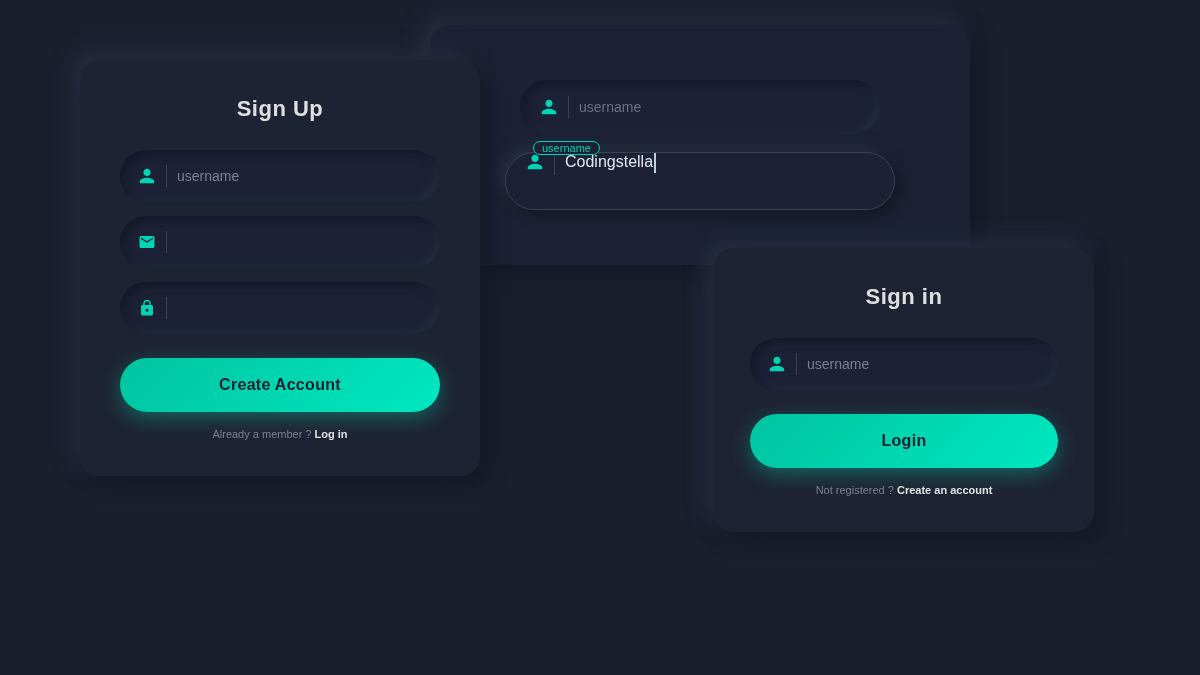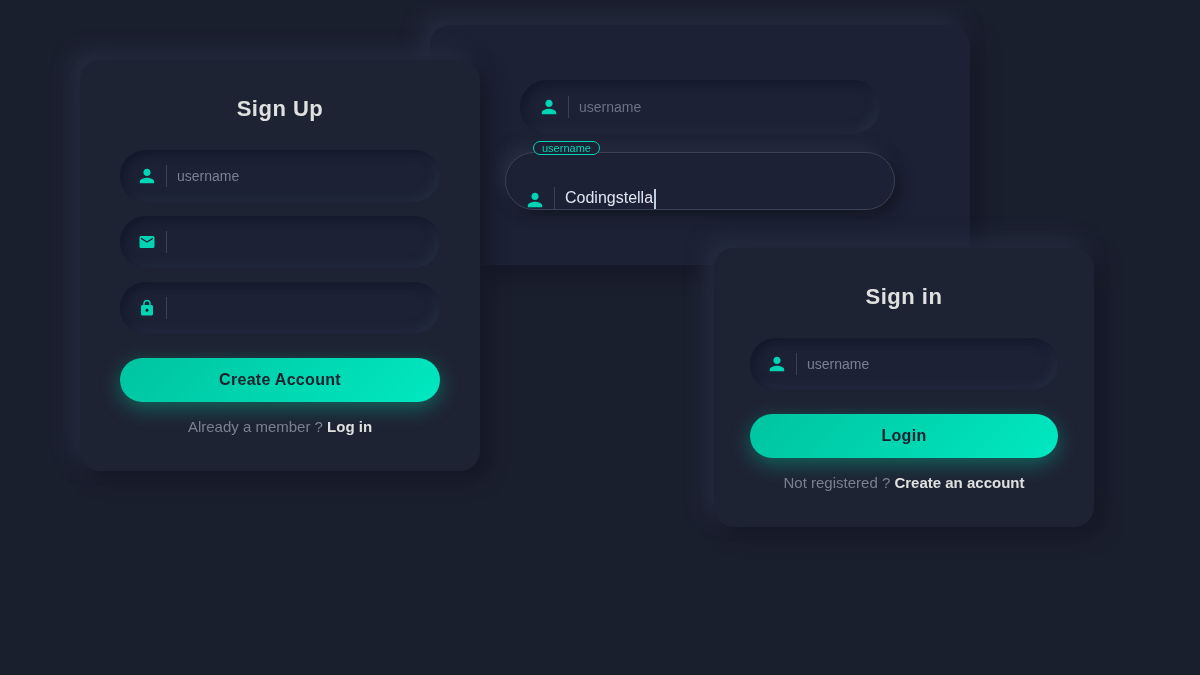--- a/index.html
+++ b/index.html
@@ -69,38 +69,38 @@
       width: 100%;
     }
 
     .input-group input::placeholder {
       color: #7a8090;
     }
 
     
     .btn-primary {
       width: 100%;
-      height: 44px;
+      height: 54px;
       background: linear-gradient(135deg, #00c4a0, #00e8c0);
       border: none;
       border-radius: 50px;
       color: #1a1f2e;
       font-size: 16px;
       font-weight: 600;
       cursor: pointer;
       margin-top: 10px;
       margin-bottom: 16px;
       box-shadow: 0 6px 20px rgba(0, 200, 160, 0.4);
       letter-spacing: 0.3px;
     }
 
     .card-footer {
       text-align: center;
       color: #7a8090;
-      font-size: 15px;
+      font-size: 11px;
     }
 
     .card-footer a {
       color: #e0e0e0;
       font-weight: 700;
       text-decoration: none;
     }
 
     
     #inputs-panel {
@@ -137,21 +137,21 @@
     }
 
     .active-input-row {
       width: 100%;
       height: 58px;
       background: #1c2135;
       border-radius: 50px;
       box-shadow: 6px 6px 14px #141825, -6px -6px 14px #282f42;
       border: 1.5px solid #3a4255;
       display: flex;
-      align-items: flex-end;
+      align-items: flex-start;
       padding: 0 20px;
       gap: 10px;
     }
 
     .active-label {
       position: absolute;
       top: -11px;
       left: 28px;
       color: #00d4b4;
       font-size: 11px;

